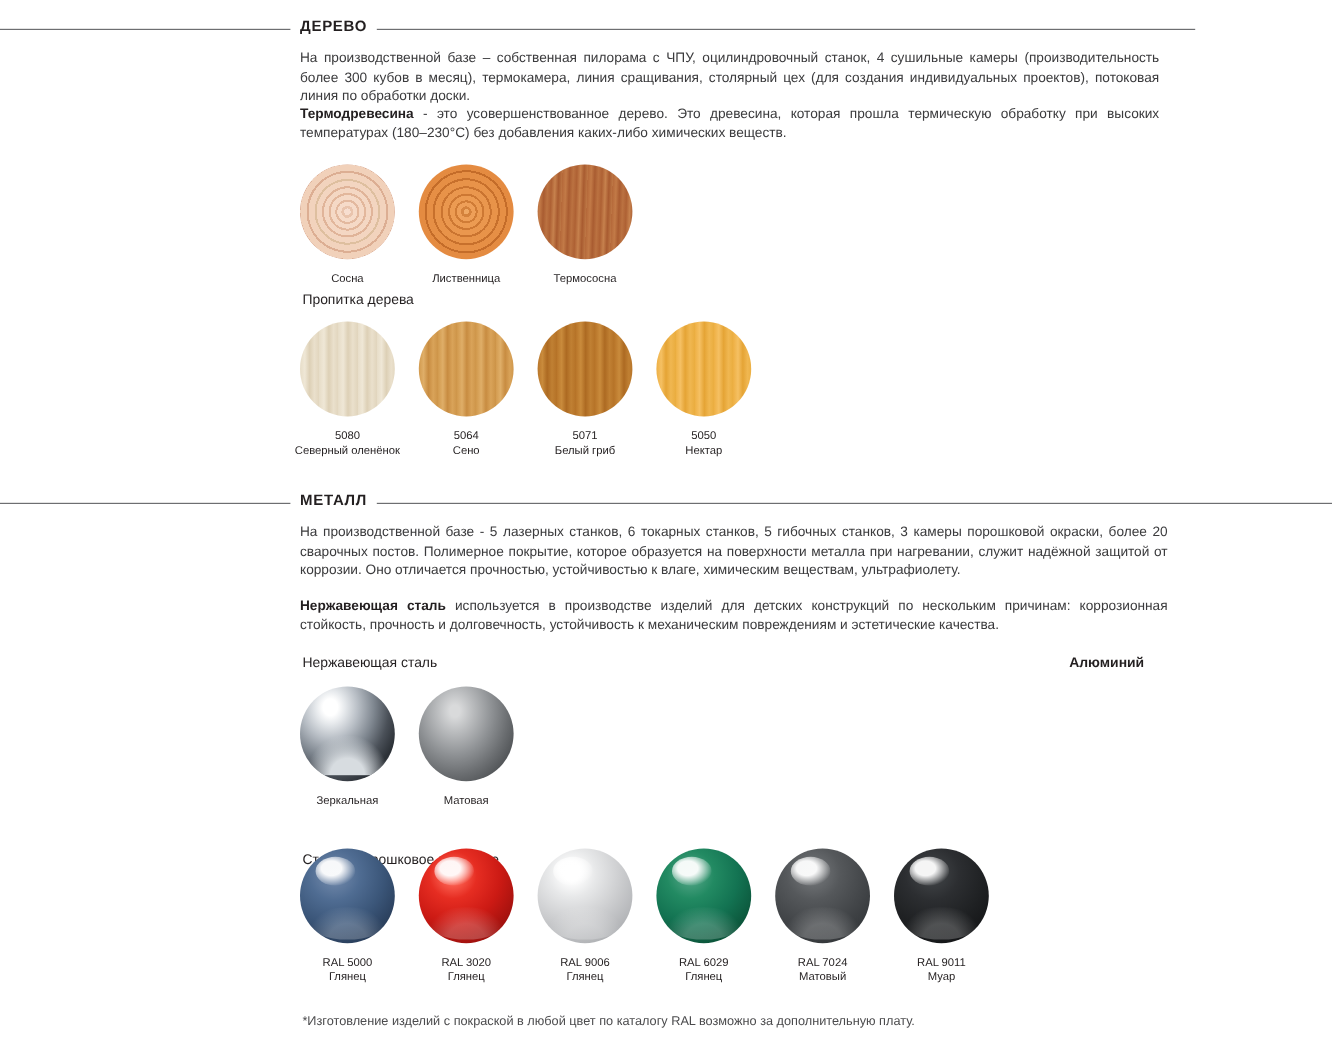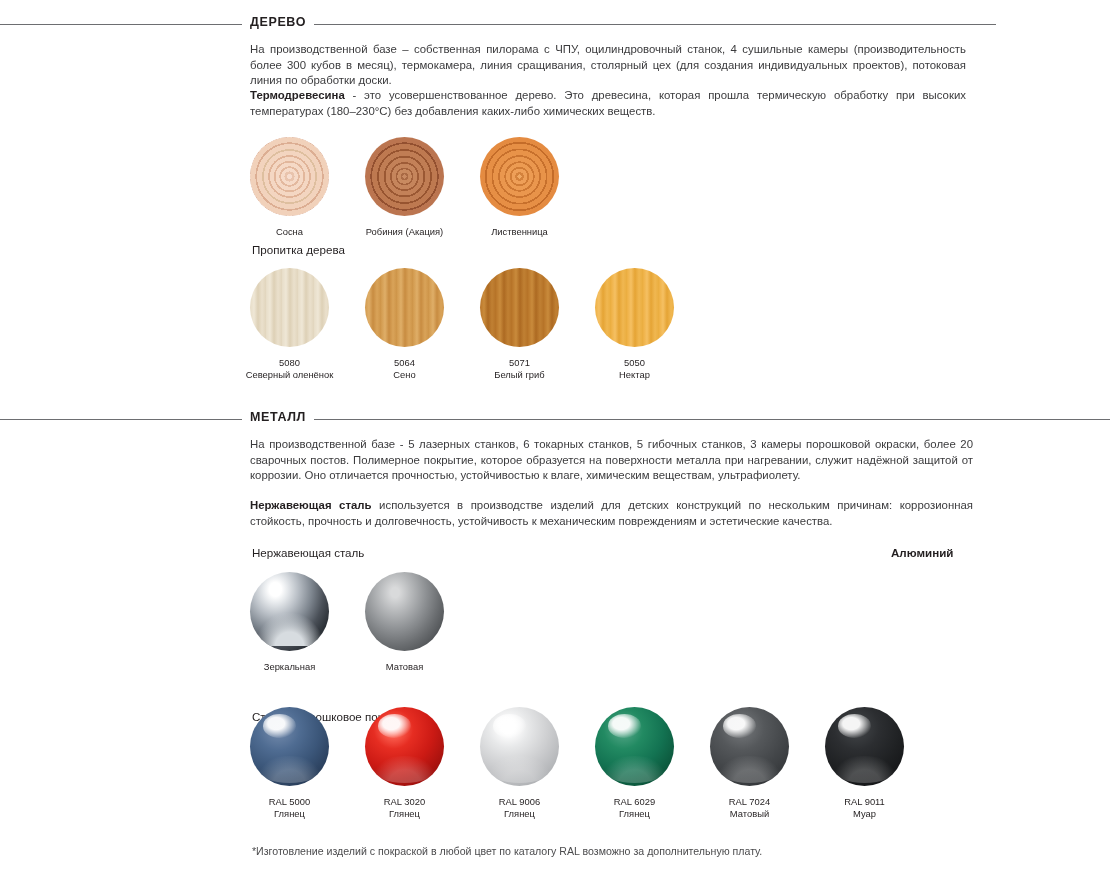--- a/index.html
+++ b/index.html
@@ -53,21 +53,21 @@
   .para b { font-weight: bold; color: #231f20; }
 
   
   .sublabel {
     position: absolute;
     font-size: 11.6px;
     color: #231f20;
   }
 
   
-  .row { position: absolute; display: flex; gap: 16px; }
+  .row { position: absolute; display: flex; }
   .swatch { width: 99px; text-align: center; }
   .swatch .disc {
     width: 79px; height: 79px; border-radius: 50%;
     margin: 0 auto;
     position: relative;
     overflow: hidden;
   }
   .swatch .cap {
     margin-top: 10px;
     font-size: 9.4px;
@@ -208,26 +208,26 @@
   <div class="para" style="left:250px; top:88px; width:716px;">
     <b>Термодревесина</b><span> - это усовершенствованное дерево. Это древесина, которая прошла термическую обработку при высоких температурах (180–230°С) без добавления каких-либо химических веществ.</span>
   </div>
 
   <div class="row" style="left:240px; top:137px;">
     <div class="swatch">
       <div class="disc w-sosna"></div>
       <div class="cap">Сосна</div>
     </div>
     <div class="swatch">
-      <div class="disc w-robinia"></div>
-      <div class="cap">Робиния (Акация)</div>
-    </div>
-    <div class="swatch">
       <div class="disc w-larch"></div>
       <div class="cap">Лиственница</div>
+    </div>
+    <div class="swatch">
+      <div class="disc w-termo"></div>
+      <div class="cap">Термососна</div>
     </div>
   </div>
 
   <div class="sublabel" style="left:252px; top:243px;">Пропитка дерева</div>
 
   <div class="row" style="left:240px; top:268px;">
     <div class="swatch">
       <div class="disc w-5080"></div>
       <div class="cap">
         <span>5080</span>

